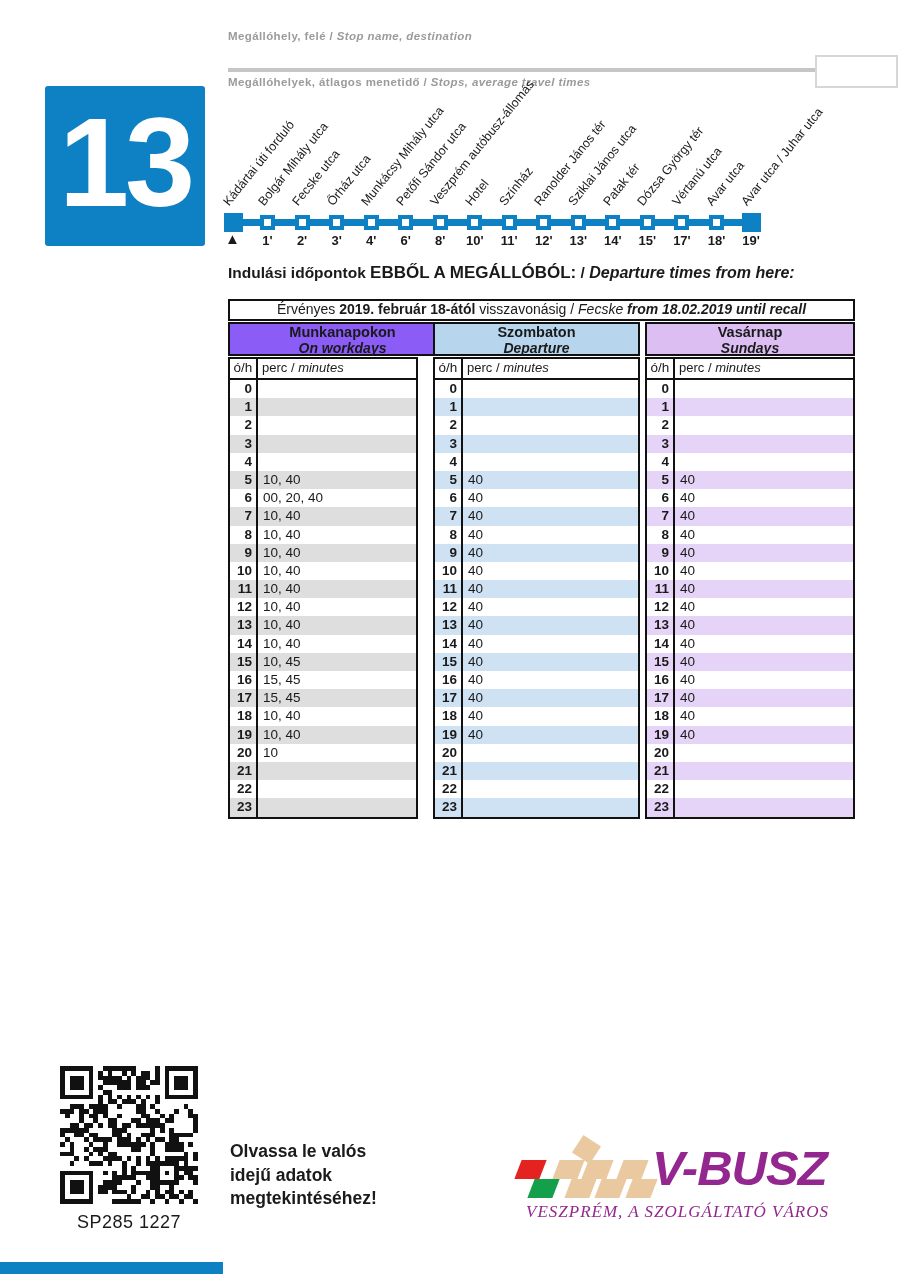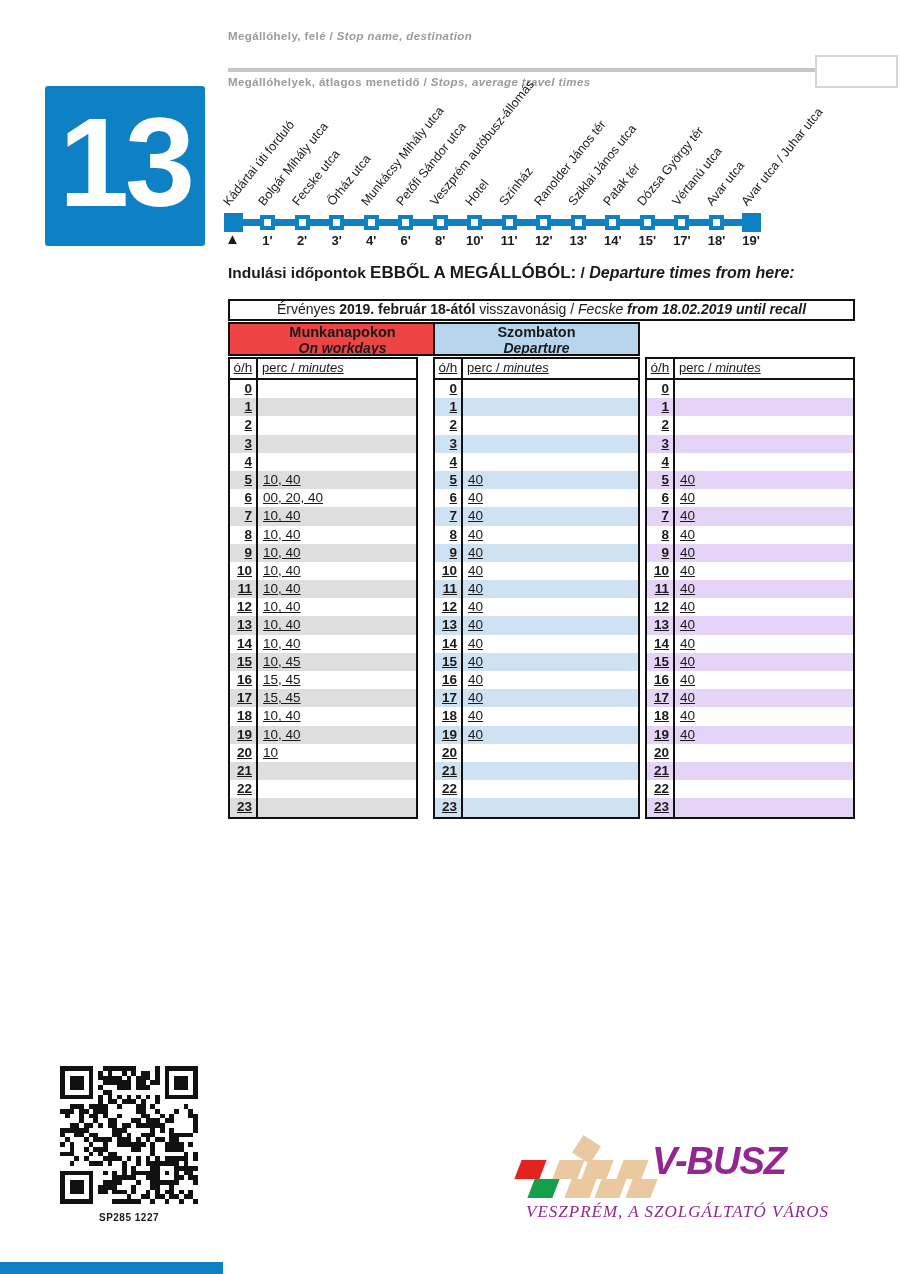--- a/index.html
+++ b/index.html
@@ -37,35 +37,35 @@
   
   #validity-box{left:228px;top:299px;width:627px;height:22px;border:2px solid #111;box-sizing:border-box;
                 text-align:center;font-size:14px;line-height:17.5px;background:#fff;white-space:nowrap;}
   #validity-box .b{font-weight:bold;}
   #validity-box .i{font-style:italic;}
   #validity-box .bi{font-weight:bold;font-style:italic;margin-top:38px;}
   #table-area{left:228px;top:322px;width:627px;height:500px;}
   .dh{position:absolute;box-sizing:border-box;border:2px solid #111;height:34px;text-align:center;
       font-weight:bold;font-size:14.5px;line-height:15.5px;padding-top:1px;}
   .dh .en{font-style:italic;font-size:14px;}
-  .grp{position:absolute;box-sizing:border-box;border:2px solid #111;top:35px;height:462px;background:#fff;text-decoration:underline;}
+  .grp{position:absolute;box-sizing:border-box;border:2px solid #111;top:35px;height:462px;background:#fff;}
   .subhdr{display:flex;height:19px;border-bottom:2px solid #111;font-size:13px;line-height:17px;}
   .subhdr .hcol{font-weight:normal;text-align:center;padding-right:0;}
   .hcol{width:28px;flex:none;border-right:2px solid #111;box-sizing:border-box;
         font-weight:bold;font-size:13.5px;text-align:right;padding-right:4px;}
   .mcol{flex:1;padding-left:4px;}
   .mcol .it{font-style:italic;}
   .trow{display:flex;height:18.2px;line-height:18.1px;}
   .mcell{flex:1;padding-left:5px;font-size:13.5px;}
 
   
   #qr{left:60px;top:1066px;width:138px;height:138px;}
-  #qr-caption{left:60px;top:1212px;width:138px;text-align:center;font-weight:bold;font-size:10px;letter-spacing:.5px;}
+  #qr-caption{left:60px;top:1212px;width:138px;text-align:center;font-weight:normal;font-size:18px;letter-spacing:.5px;}
   #scan-text{left:230px;top:1140px;font-size:17.5px;font-weight:bold;line-height:23.5px;}
-  #logo-text{left:652px;top:1140px;font-size:38px;font-weight:bold;font-style:italic;letter-spacing:-1px;}
+  #logo-text{left:652px;top:1140px;font-size:49px;font-weight:bold;font-style:italic;letter-spacing:-1px;}
   #logo-tagline{left:505px;top:1202px;width:345px;text-align:center;font-family:"Liberation Serif",serif;
                 font-style:italic;font-size:17px;letter-spacing:1px;white-space:nowrap;}
   .logo-piece{position:absolute;}
   #bottom-strip{left:0;top:1262px;width:223px;height:12px;}
 </style>
 </head>
 <body>
 
 <div class="page">
 
@@ -143,21 +143,21 @@
 
   <div class="abs" id="validity-box">
     <span>Érvényes</span>
     <span class="b">2019. február 18-ától</span>
     <span>visszavonásig /</span>
     <span class="i">Fecske</span>
     <span class="bi">from 18.02.2019 until recall</span>
   </div>
 
   <div class="abs" id="table-area">
-      <div class="dh" style="left: 0px; top: 0px; width: 229px; background: #ef4444;">
+      <div class="dh" style="left: 0px; top: 0px; width: 229px; background: #8b5cf6;">
         <div>Munkanapokon</div>
         <div class="en">On workdays</div>
       </div>
       <div class="grp" style="left: 0px; width: 190px;">
         <div class="subhdr">
           <div class="hcol">ó/h</div>
           <div class="mcol"><span>perc / </span><span class="it">minutes</span></div>
         </div>
         <div class="trow">
           <div class="hcol">0</div>
@@ -354,20 +354,24 @@
           <div class="mcell"></div>
         </div>
         <div class="trow">
           <div class="hcol">22</div>
           <div class="mcell"></div>
         </div>
         <div class="trow" style="background: rgb(207, 226, 243);">
           <div class="hcol">23</div>
           <div class="mcell"></div>
         </div>
+      </div>
+      <div class="dh" style="left: 417px; top: 0px; width: 210px; background: rgb(220, 190, 243);">
+        <div>Vasárnap</div>
+        <div class="en">Sundays</div>
       </div>
       <div class="grp" style="left: 417px; width: 210px;">
         <div class="subhdr">
           <div class="hcol">ó/h</div>
           <div class="mcol"><span>perc / </span><span class="it">minutes</span></div>
         </div>
         <div class="trow">
           <div class="hcol">0</div>
           <div class="mcell"></div>
         </div>
@@ -794,20 +798,25 @@
       <rect x="1" y="1" width="5" height="5" fill="#fff"></rect>
       <rect x="2" y="2" width="3" height="3" fill="#111"></rect>
       <rect x="22" y="0" width="7" height="7" fill="#111"></rect>
       <rect x="23" y="1" width="5" height="5" fill="#fff"></rect>
       <rect x="24" y="2" width="3" height="3" fill="#111"></rect>
       <rect x="0" y="22" width="7" height="7" fill="#111"></rect>
       <rect x="1" y="23" width="5" height="5" fill="#fff"></rect>
       <rect x="2" y="24" width="3" height="3" fill="#111"></rect>
     </svg>
   <div class="abs" id="qr-caption">SP285 1227</div>
+  <div class="abs" id="scan-text">
+    <div>Olvassa le valós</div>
+    <div>idejű adatok</div>
+    <div>megtekintéséhez!</div>
+  </div>
   <div id="logo-mark">
       <div class="logo-piece" style="left: 576px; top: 1139px; width: 21px; height: 21px; background: rgb(234, 201, 161); transform: rotate(33deg);"></div>
       <div class="logo-piece" style="left: 518px; top: 1160px; width: 25px; height: 19px; background: rgb(228, 35, 32); transform: skewX(-21deg);"></div>
       <div class="logo-piece" style="left: 556px; top: 1160px; width: 25px; height: 19px; background: rgb(234, 201, 161); transform: skewX(-21deg);"></div>
       <div class="logo-piece" style="left: 585px; top: 1160px; width: 25px; height: 19px; background: rgb(234, 201, 161); transform: skewX(-21deg);"></div>
       <div class="logo-piece" style="left: 620px; top: 1160px; width: 25px; height: 19px; background: rgb(234, 201, 161); transform: skewX(-21deg);"></div>
       <div class="logo-piece" style="left: 531px; top: 1179px; width: 25px; height: 19px; background: rgb(20, 160, 74); transform: skewX(-21deg);"></div>
       <div class="logo-piece" style="left: 568px; top: 1179px; width: 25px; height: 19px; background: rgb(234, 201, 161); transform: skewX(-21deg);"></div>
       <div class="logo-piece" style="left: 598px; top: 1179px; width: 25px; height: 19px; background: rgb(234, 201, 161); transform: skewX(-21deg);"></div>
       <div class="logo-piece" style="left: 629px; top: 1179px; width: 25px; height: 19px; background: rgb(234, 201, 161); transform: skewX(-21deg);"></div>

